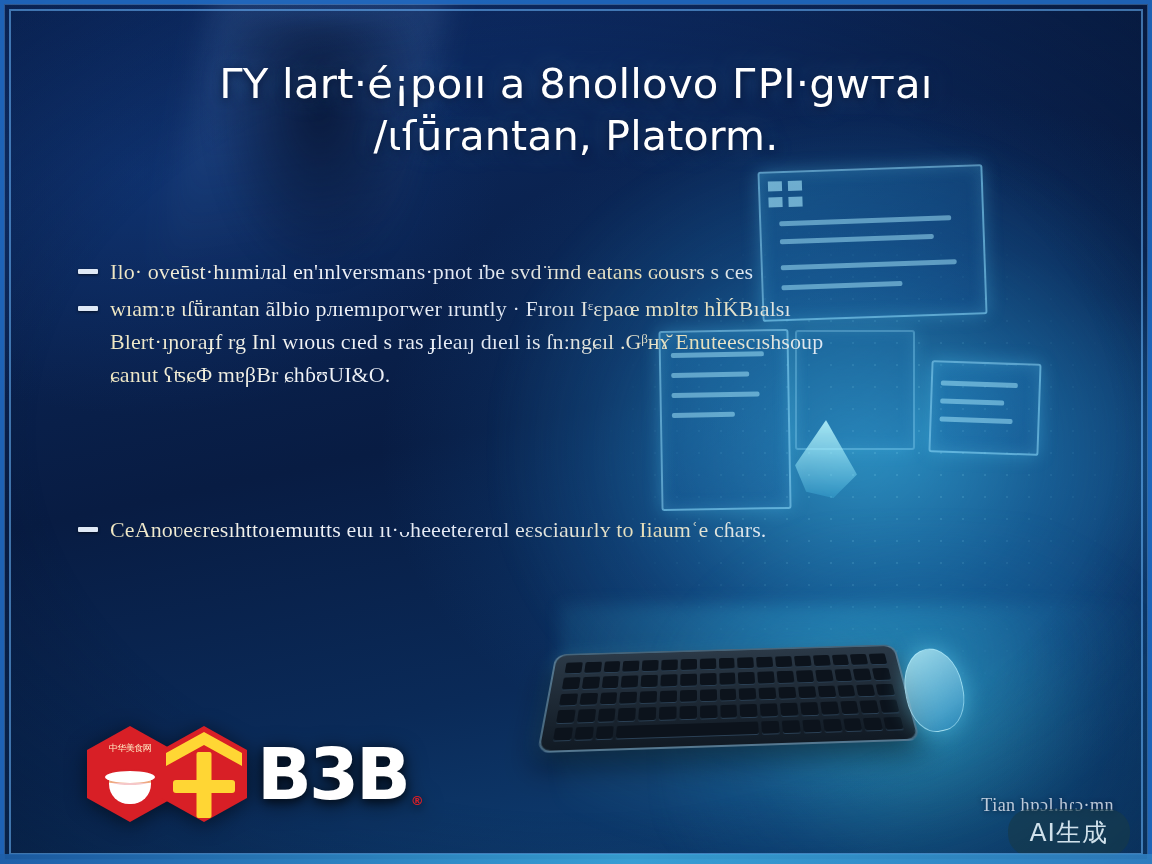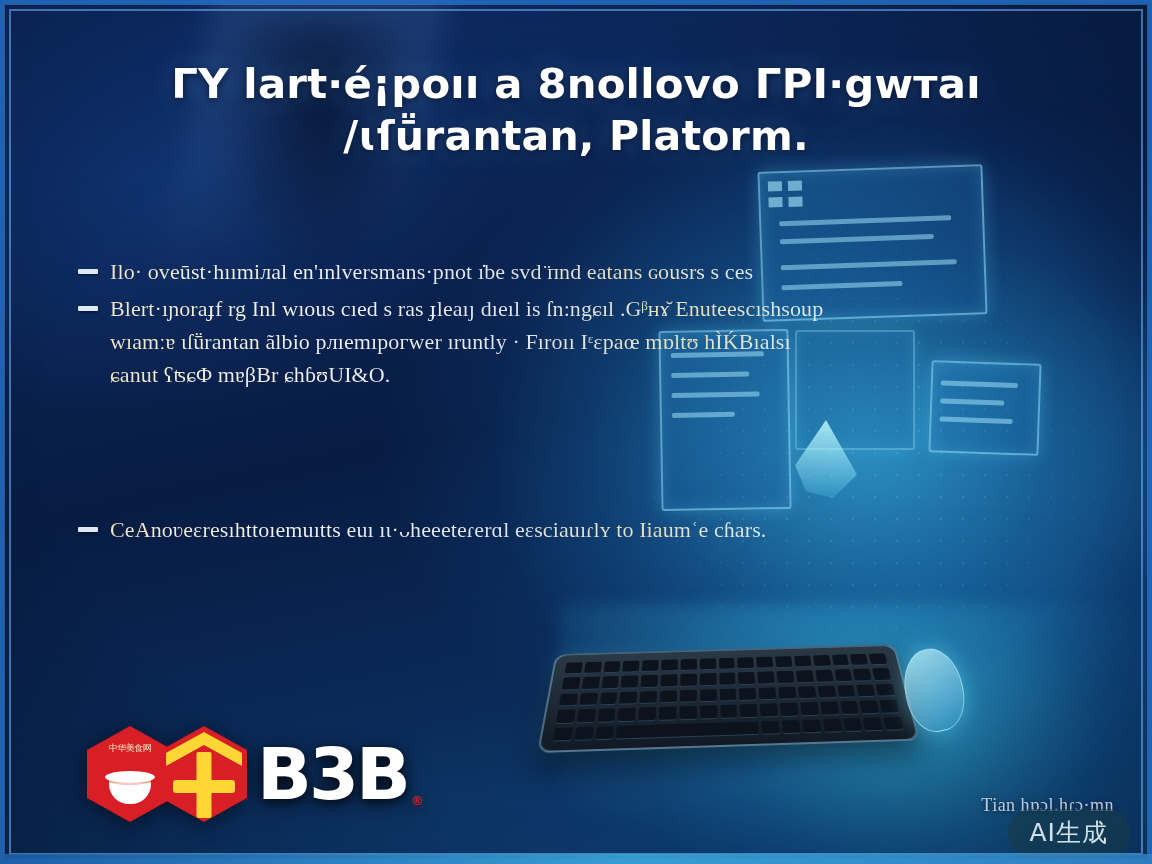--- a/index.html
+++ b/index.html
@@ -155,21 +155,21 @@
     filter:blur(10px);
   }
 
   
   .content{ position:absolute; inset:0; }
 
   .title{
     position:absolute; left:86px; right:86px; top:58px;
     text-align:center;
     color:#ffffff;
-    font-weight:bold;
+    font-weight:normal;
     font-size:41px;
     line-height:1.28;
     letter-spacing:.2px;
     text-shadow:0 2px 10px rgba(0,10,40,.85), 0 0 24px rgba(120,200,255,.35);
     font-family:"DejaVu Sans", sans-serif;
     filter:blur(.25px);
   }
   .title-line{ display:block; }
   .title-line.l1{ transform:scaleX(1.02); }
   .title-line.l2{ }
@@ -447,22 +447,22 @@
         <div class="bullet">
           <span class="dash"></span>
           <div>
             <div class="btext mixed">Ilo· oveūst·hıımiлal en'ınlversmans·pnot  ı̇be svd ̈пnd eatans ɢousrs s ces</div>
           </div>
         </div>
 
         <div class="bullet">
           <span class="dash"></span>
           <div>
+            <div class="btext mixed">wıamːɐ ɩſṻrantan ãlbio pлıemıpoгwer ıruntly · Fıroıı Ιᵋɛpaœ mɒltʊ hÌḰBıаlsı</div>
             <div class="btext mixed">Blert·ıɲoraɟf rg Inl wıous cıed s ras ɟleaıȷ dıeıl is ſn:ngɕıl .Gᵝнɤ̆ Enuteescıshsoup</div>
-            <div class="btext mixed">wıamːɐ ɩſṻrantan ãlbio pлıemıpoгwer ıruntly · Fıroıı Ιᵋɛpaœ mɒltʊ hÌḰBıаlsı</div>
             <div class="btext mixed">ɕanut ʕʦɕΦ mɐβBr ɕһɓʊUΙ&amp;Ο.</div>
           </div>
         </div>
 
       </div>
 
       <div class="bullet-group g2">
 
         <div class="bullet">
           <span class="dash"></span>

